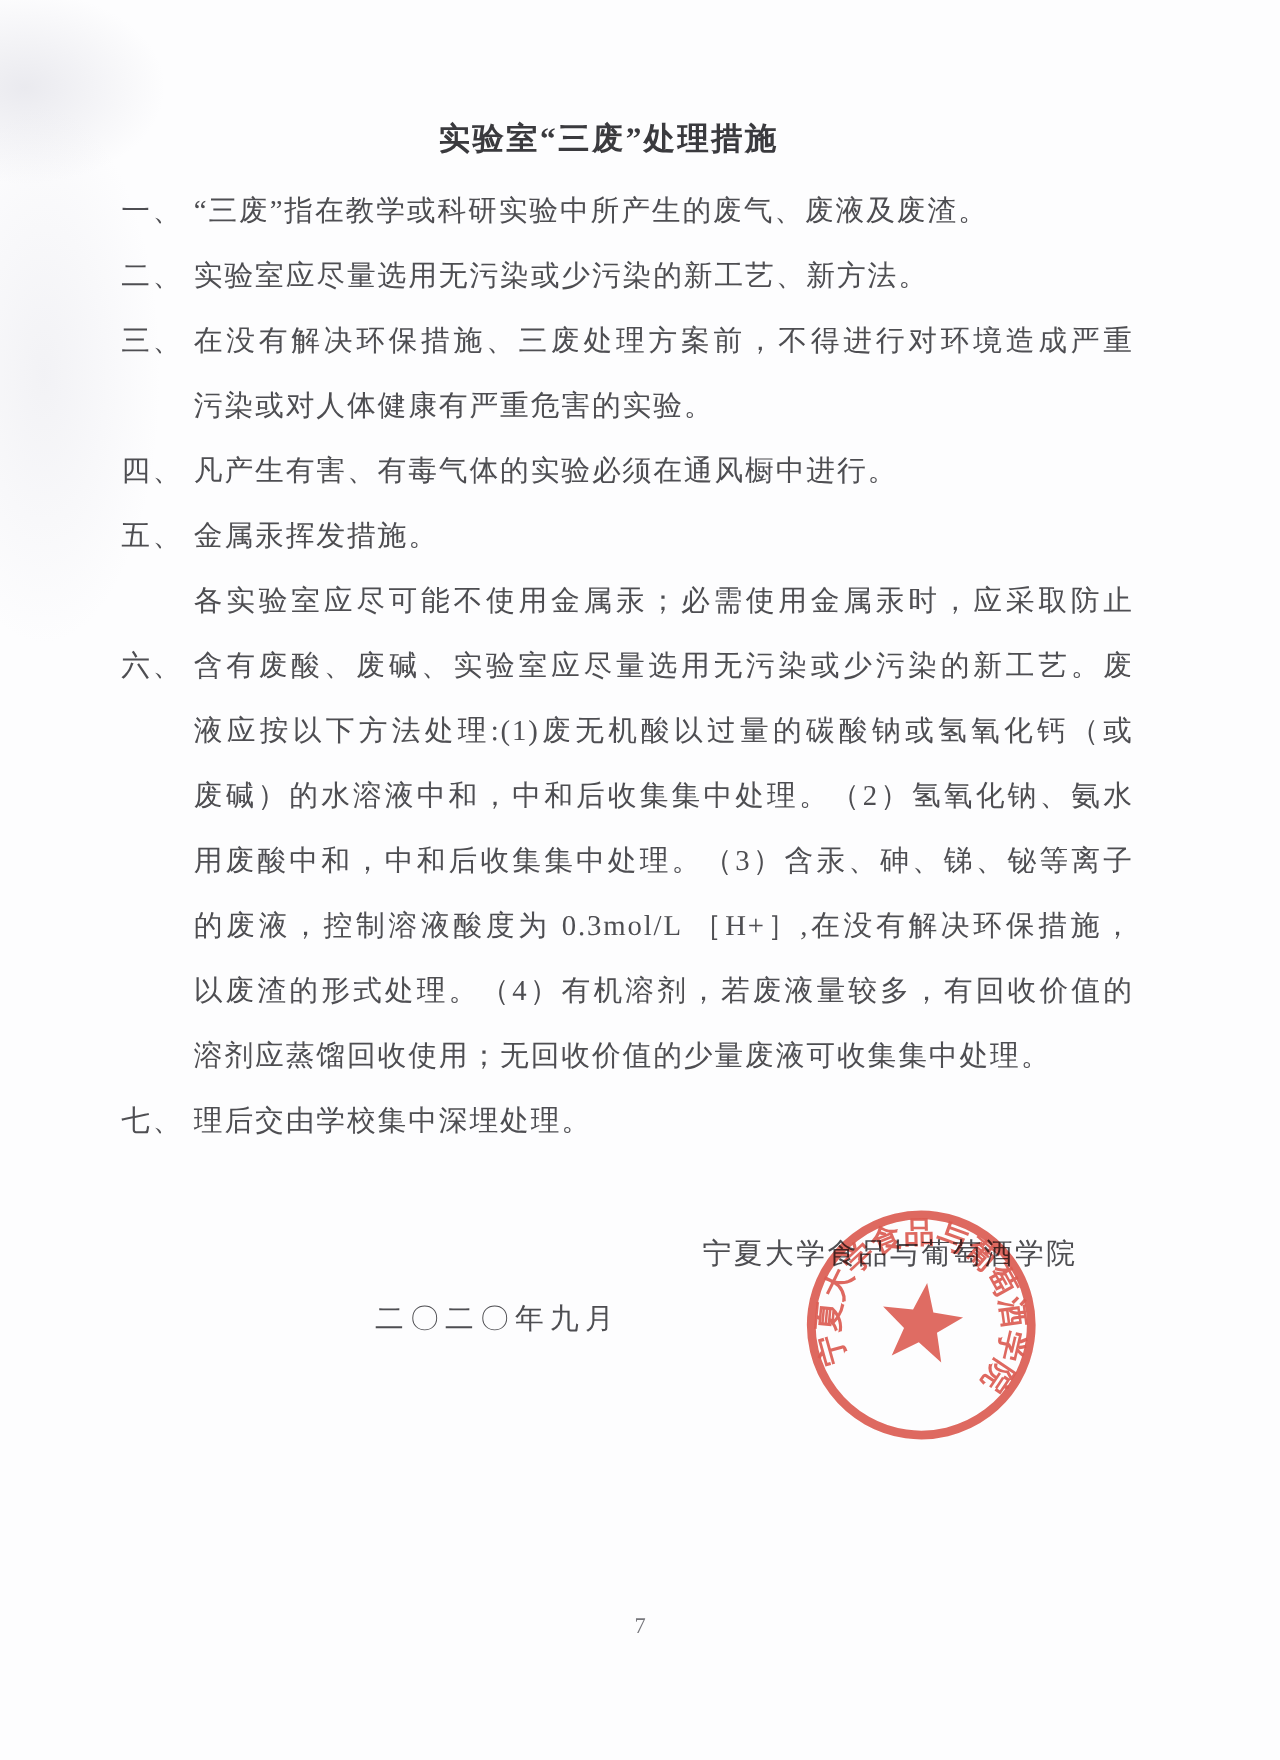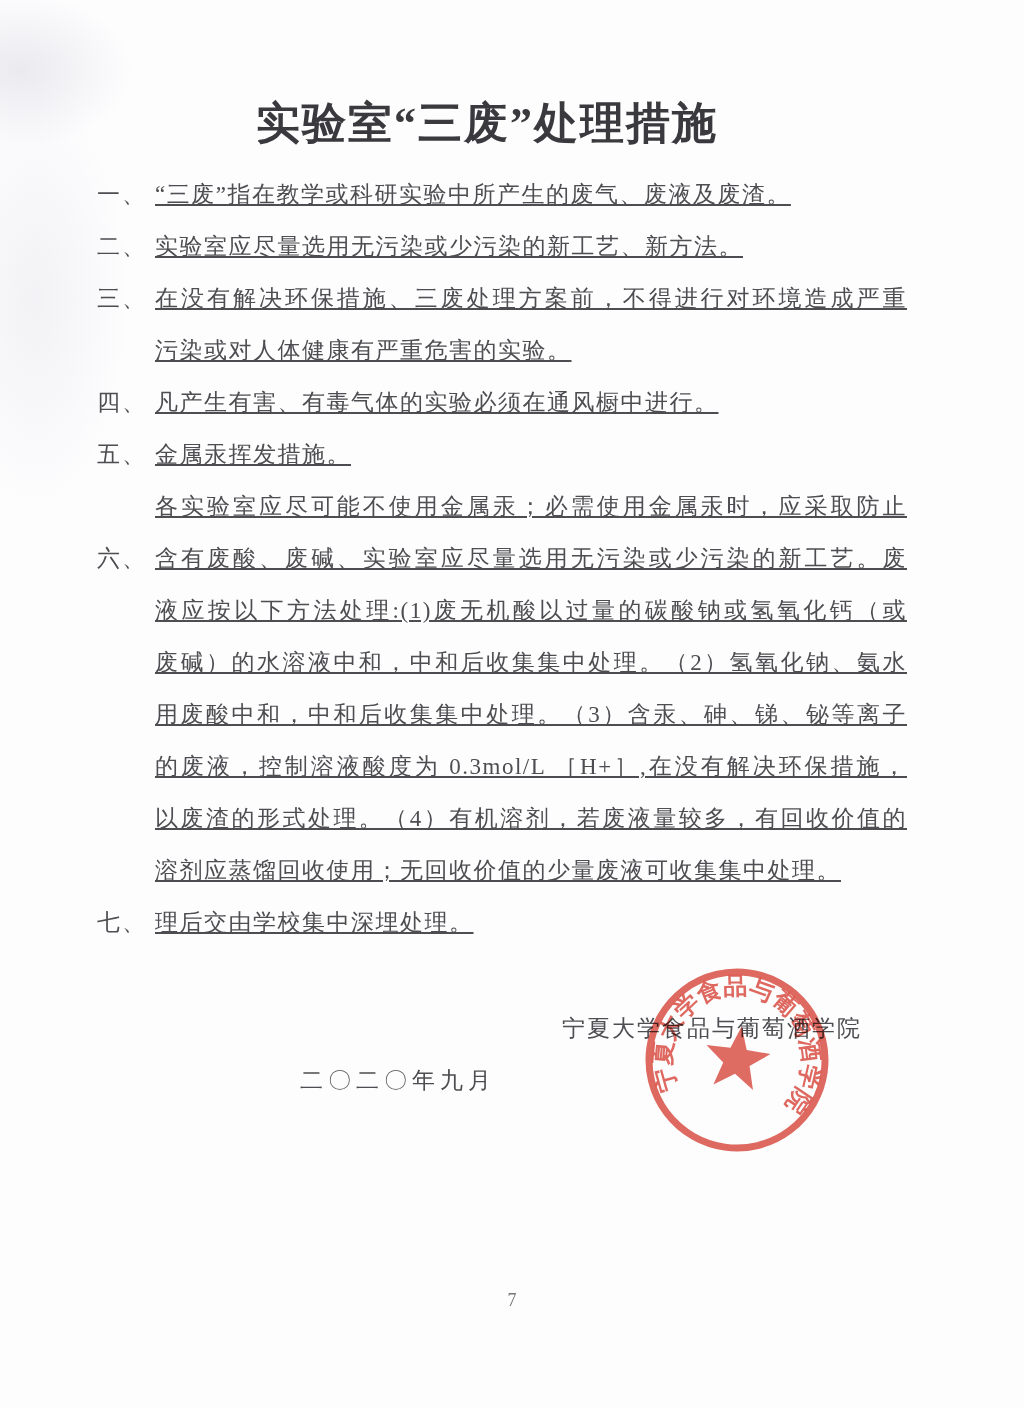--- a/index.html
+++ b/index.html
@@ -11,31 +11,31 @@
       radial-gradient(160px 110px at 20px 70px, rgba(185,185,200,0.28), rgba(185,185,200,0) 70%),
       radial-gradient(130px 300px at 35px 300px, rgba(185,185,200,0.16), rgba(185,185,200,0) 72%),
       linear-gradient(#fdfdfe,#fdfdfe);
     font-family:"Liberation Serif","DejaVu Serif",serif;
     color:#4e4e52;
     overflow:hidden;
   }
   .title {
     margin:94px 50px 0 0;
     text-align:center;
-    font-size:44px; font-weight:bold;
+    font-size:25px; font-weight:bold;
     letter-spacing:2px;
     color:#3a3a3e;
   }
   .list { margin:16px 0 0 97px; width:810px; }
   .item { display:flex; }
   .num {
     flex:none; width:58px;
     font-size:23px; line-height:52px; letter-spacing:2px;
   }
-  .itembody { flex:1; min-width:0;text-decoration:underline; }
+  .itembody { flex:1; min-width:0; }
   .line {
     font-size:23px; line-height:52px; letter-spacing:1.5px;
   }
   .line.just { text-align:justify; text-align-last:justify; }
   .sig-org {
     margin-top:54px;
     text-align:right; padding-right:162px;
     font-size:23px; line-height:52px; letter-spacing:2px;
   }
   .sig-date {

